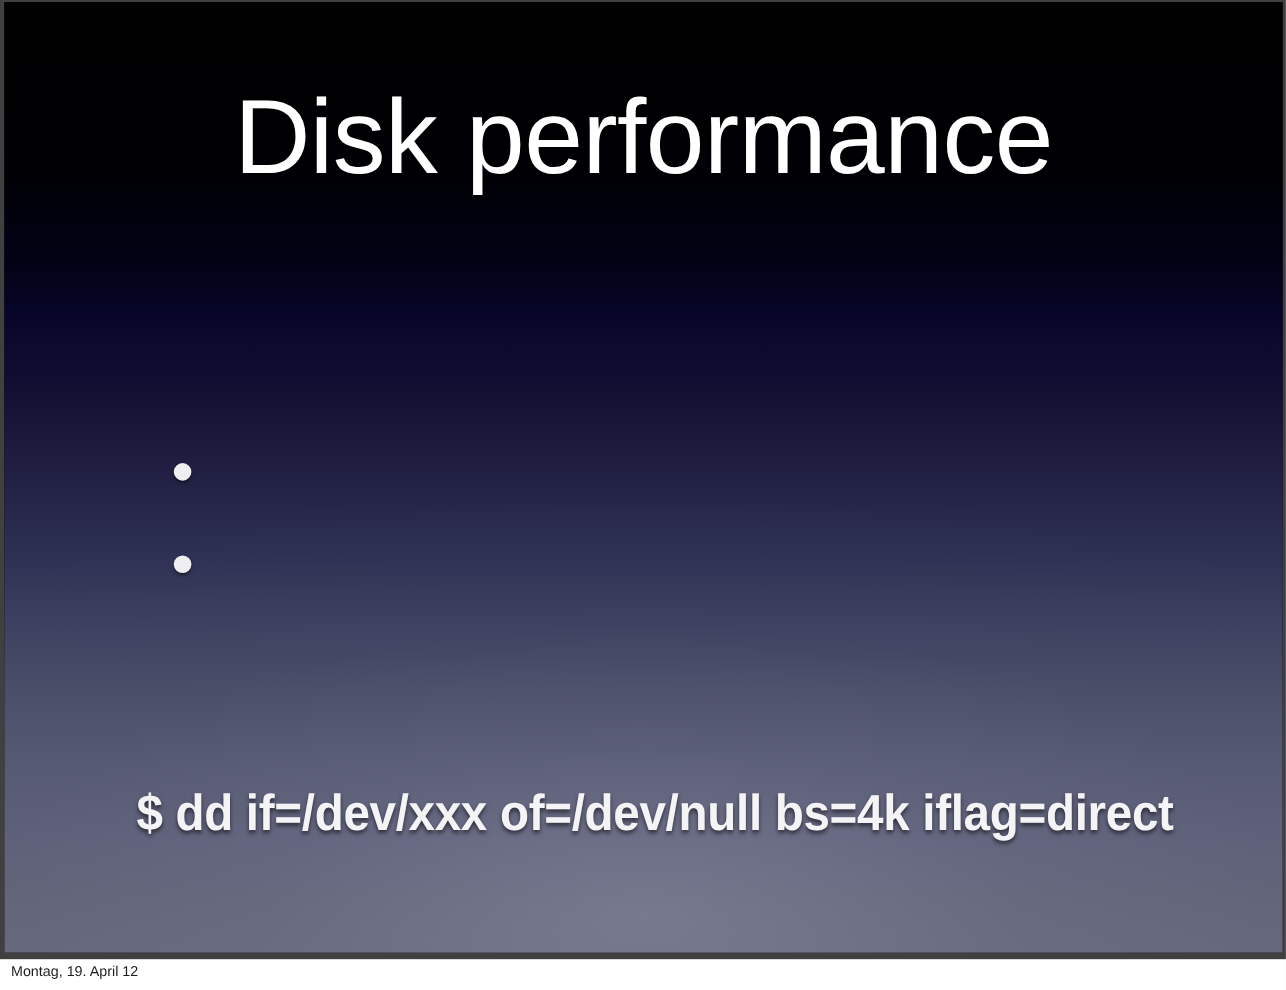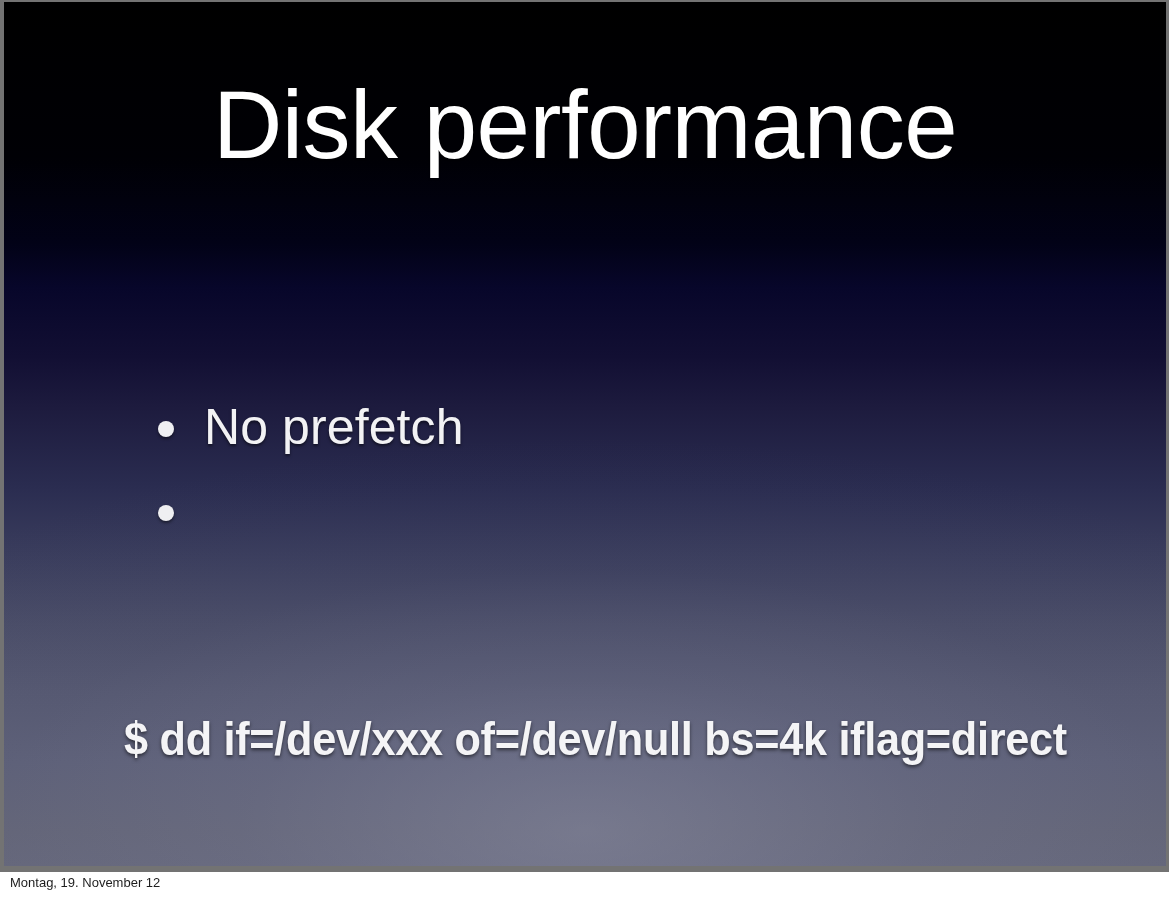--- a/index.html
+++ b/index.html
@@ -17,21 +17,21 @@
     position: relative;
   }
 
   
   .slide-wrap {
     position: absolute;
     left: 0;
     top: 0;
     width: 1169px;
     height: 872px;
-    background: #737373;
+    background: #404040;
     box-sizing: border-box;
     padding: 2px 3px 6px 4px;
   }
 
   .slide {
     position: relative;
     width: 100%;
     height: 100%;
     overflow: hidden;
     
@@ -152,28 +152,27 @@
 
 <div class="slide-wrap">
   <div class="slide">
 
     <div class="slide-title">Disk performance</div>
 
     <ul class="bullet-list">
 
       <li class="bullet-item">
         <span class="bullet-dot"></span>
-        <span class="bullet-label">No prefetch</span>
       </li>
 
       <li class="bullet-item">
         <span class="bullet-dot"></span>
       </li>
 
 
     </ul>
 
     <div class="command-line">$ dd if=/dev/xxx of=/dev/null bs=4k iflag=direct</div>
 
   </div>
 </div>
 
-<div class="footer">Montag, 19. November 12</div>
+<div class="footer">Montag, 19. April 12</div>
 
 </body></html>

